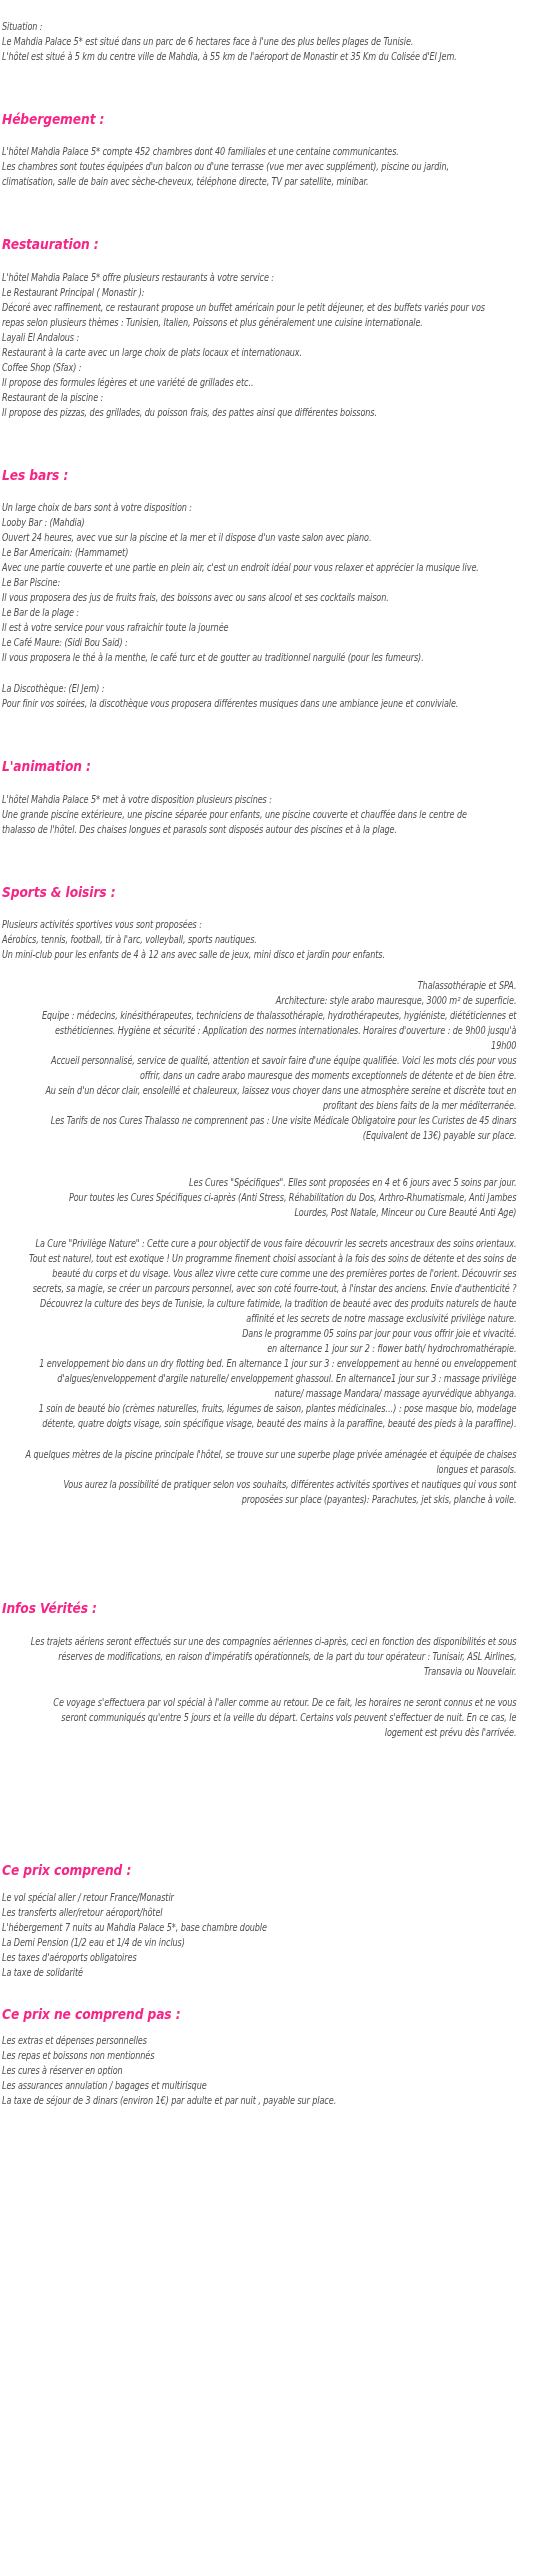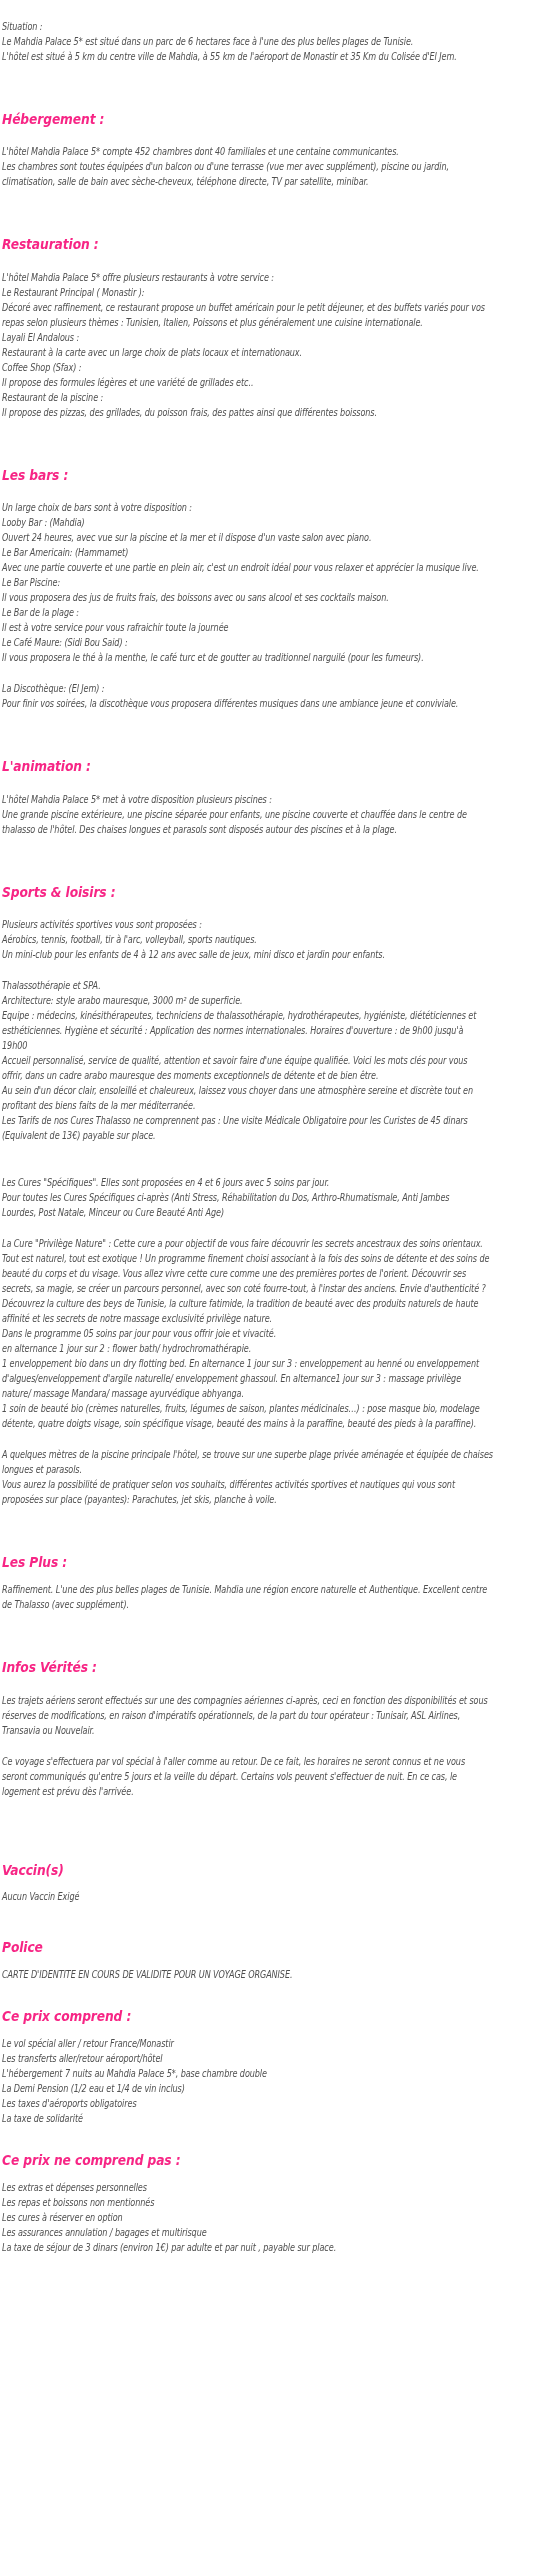--- a/index.html
+++ b/index.html
@@ -46,21 +46,21 @@
     letter-spacing: -0.1px;
     transform: scaleX(0.93);
     transform-origin: left center;
     white-space: normal;
   }
   .spacer-s  { height: 10.3px; }
   .spacer-m  { height: 16px; }
   .spacer-l  { height: 25px; }
   .spacer-xl { height: 34px; }
   .spacer-xxl { height: 46px; }
-  .block { margin: 0; padding: 0; }
+  .block { margin: 0; padding: 0; text-align: right; }
 </style>
 </head>
 <body>
 
 <div class="page">
 
   <div class="section">
     <p class="line" style="color: rgb(79, 79, 79);">Situation :</p>
     <p class="line" style="color: rgb(79, 79, 79);">Le Mahdia Palace 5* est situé dans un parc de 6 hectares face à l'une des plus belles plages de Tunisie.</p>
     <p class="line" style="color: rgb(79, 79, 79);">L'hôtel est situé à 5 km du centre ville de Mahdia, à 55 km de l'aéroport de Monastir et 35 Km du Colisée d'El Jem.</p>
@@ -183,26 +183,20 @@
     <div class="block">
       <p class="line" style="color: rgb(79, 79, 79);">A quelques mètres de la piscine principale l'hôtel, se trouve sur une superbe plage privée aménagée et équipée de chaises</p>
       <p class="line" style="color: rgb(79, 79, 79);">longues et parasols.</p>
       <p class="line" style="color: rgb(79, 79, 79);">Vous aurez la possibilité de pratiquer selon vos souhaits, différentes activités sportives et nautiques qui vous sont</p>
       <p class="line" style="color: rgb(79, 79, 79);">proposées sur place  (payantes): Parachutes, jet skis, planche à voile.</p>
     </div>
   </div>
 
   <div class="spacer-xxl"></div>
 
-  <div class="section">
-    <h2 class="section-title" style="color: rgb(247, 37, 133);">Les Plus :</h2>
-    <div class="spacer-s"></div>
-    <p class="line" style="color: rgb(79, 79, 79);">Raffinement. L'une des plus belles plages de Tunisie. Mahdia une région encore naturelle et Authentique. Excellent centre</p>
-    <p class="line" style="color: rgb(79, 79, 79);">de Thalasso (avec supplément).</p>
-  </div>
 
   <div class="spacer-xxl"></div>
 
   <div class="section">
     <h2 class="section-title" style="color: rgb(247, 37, 133);">Infos Vérités :</h2>
     <div class="spacer-m"></div>
     <div class="block">
       <p class="line" style="color: rgb(79, 79, 79);">Les trajets aériens seront effectués sur une des compagnies aériennes ci-après, ceci en fonction des disponibilités et sous</p>
       <p class="line" style="color: rgb(79, 79, 79);">réserves de modifications, en raison d'impératifs opérationnels, de la part du tour opérateur : Tunisair, ASL Airlines,</p>
       <p class="line" style="color: rgb(79, 79, 79);">Transavia ou Nouvelair.</p>
@@ -211,33 +205,23 @@
     <div class="block">
       <p class="line" style="color: rgb(79, 79, 79);">Ce voyage s'effectuera par vol spécial à l'aller comme au retour. De ce fait, les horaires ne seront connus et ne vous</p>
       <p class="line" style="color: rgb(79, 79, 79);">seront communiqués qu'entre 5 jours et la veille du départ. Certains vols peuvent s'effectuer de nuit. En ce cas, le</p>
       <p class="line" style="color: rgb(79, 79, 79);">logement est prévu dès l'arrivée.</p>
     </div>
     <div class="spacer-m"></div>
   </div>
 
   <div class="spacer-xxl"></div>
 
-  <div class="section">
-    <h2 class="section-title" style="color: rgb(247, 37, 133);">Vaccin(s)</h2>
-    <div class="spacer-s"></div>
-    <p class="line" style="color: rgb(79, 79, 79);">Aucun Vaccin Exigé</p>
-  </div>
 
   <div class="spacer-xl"></div>
 
-  <div class="section">
-    <h2 class="section-title" style="color: rgb(247, 37, 133);">Police</h2>
-    <div class="spacer-s"></div>
-    <p class="line" style="color: rgb(79, 79, 79);">CARTE D'IDENTITE EN COURS DE VALIDITE POUR UN VOYAGE ORGANISE.</p>
-  </div>
 
   <div class="spacer-l"></div>
 
   <div class="section">
     <h2 class="section-title" style="color: rgb(247, 37, 133);">Ce prix comprend :</h2>
     <div class="spacer-s"></div>
     <p class="line" style="color: rgb(79, 79, 79);">Le vol spécial aller / retour France/Monastir</p>
     <p class="line" style="color: rgb(79, 79, 79);">Les transferts aller/retour aéroport/hôtel</p>
     <p class="line" style="color: rgb(79, 79, 79);">L'hébergement 7 nuits au Mahdia Palace 5*, base chambre double</p>
     <p class="line" style="color: rgb(79, 79, 79);">La Demi Pension (1/2 eau et 1/4 de vin inclus)</p>

